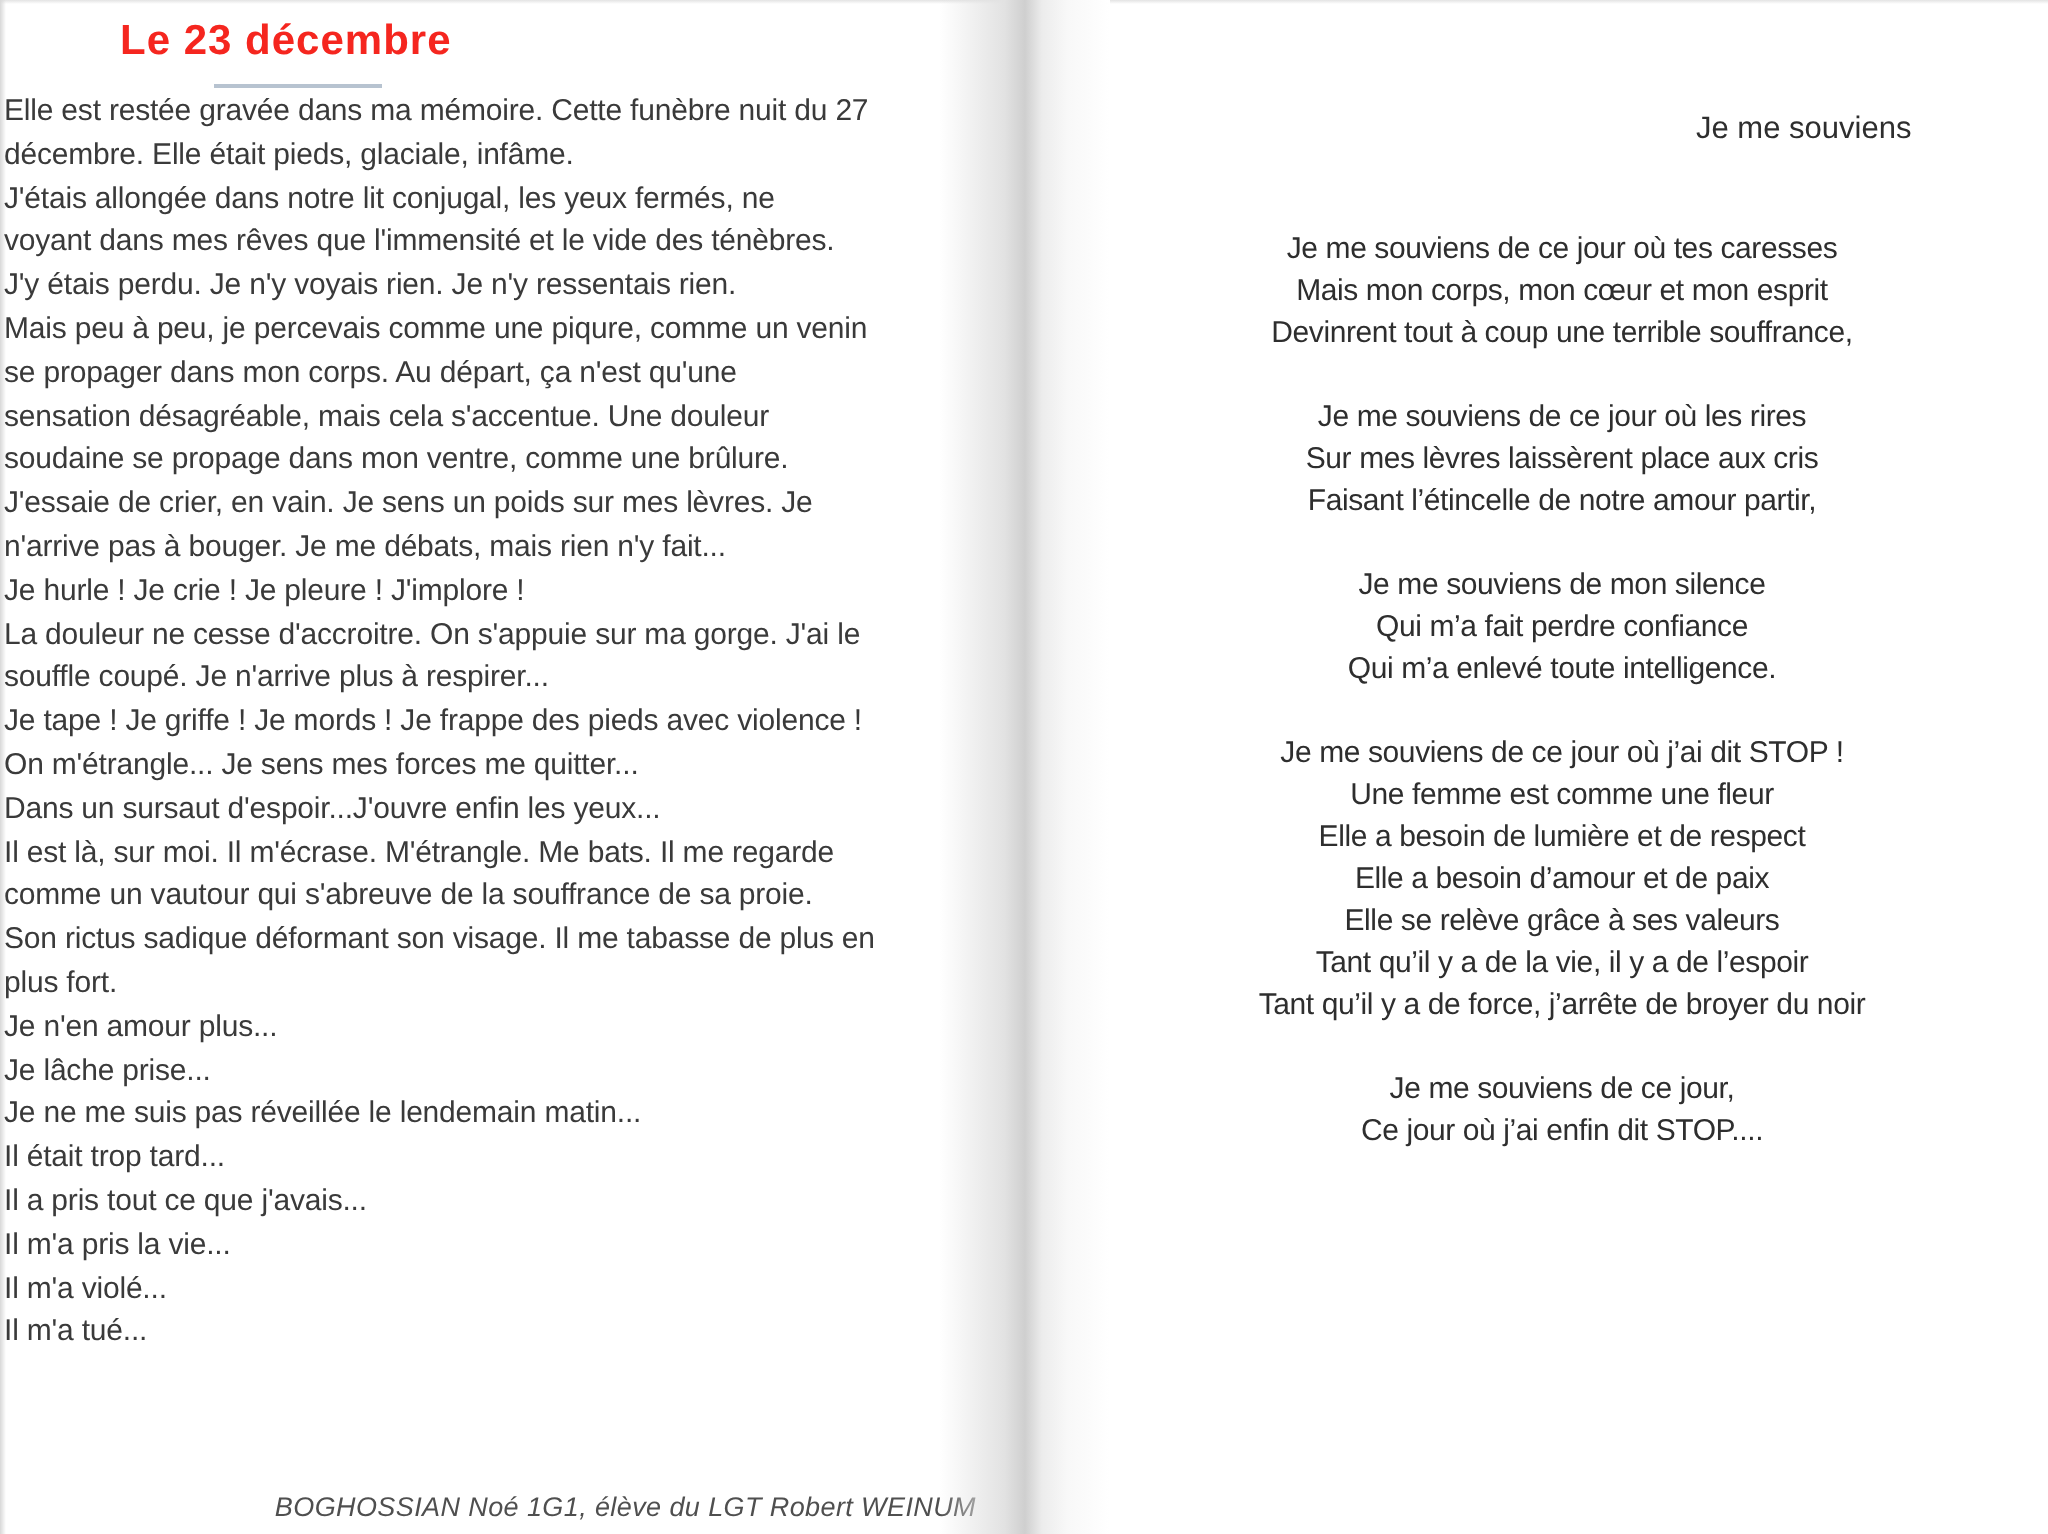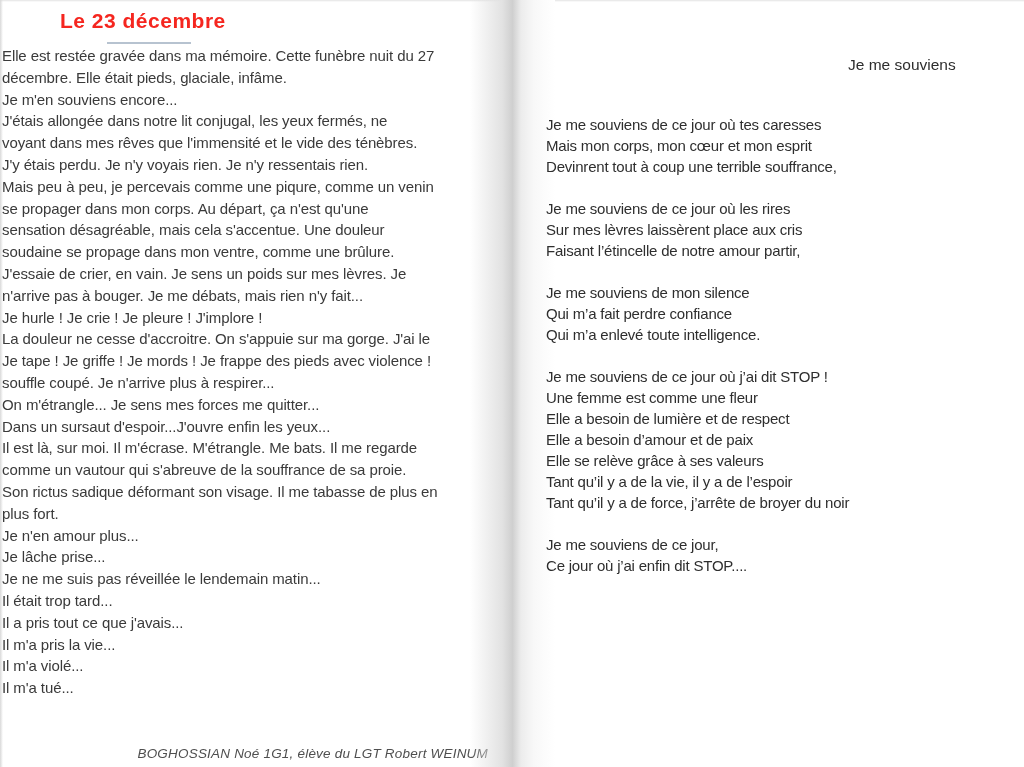--- a/index.html
+++ b/index.html
@@ -72,50 +72,49 @@
   .poem-title {
     position: absolute; left: 304px; top: 56px;
     font-size: 15.5px; color: var(--poem-text);
     white-space: nowrap;
   }
   .poem {
     position: absolute; left: 2px; top: 114px; width: 470px;
     font-size: 15px; line-height: 21px; letter-spacing: -0.2px;
     color: var(--poem-text);
   }
-  .stanza { margin-bottom: 21px; }
+  .stanza { margin-bottom: 21px; text-align: center; }
   .poem-line { white-space: nowrap; }
 </style>
 </head>
 <body>
 
 <div class="canvas">
   <div class="edge-top"></div>
   <div class="edge-left"></div>
 
   <div class="page-left">
     <h1 class="title">Le 23 décembre</h1>
     <div class="title-underline"></div>
     <div class="prose" id="prose">
         <div class="prose-line">Elle est restée gravée dans ma mémoire. Cette funèbre nuit du 27</div>
         <div class="prose-line">décembre. Elle était pieds, glaciale, infâme.</div>
-        <div class="prose-line">Je m'en souviens encore...</div>
         <div class="prose-line">J'étais allongée dans notre lit conjugal, les yeux fermés, ne</div>
         <div class="prose-line">voyant dans mes rêves que l'immensité et le vide des ténèbres.</div>
         <div class="prose-line">J'y étais perdu. Je n'y voyais rien. Je n'y ressentais rien.</div>
         <div class="prose-line">Mais peu à peu, je percevais comme une piqure, comme un venin</div>
         <div class="prose-line">se propager dans mon corps. Au départ, ça n'est qu'une</div>
         <div class="prose-line">sensation désagréable, mais cela s'accentue. Une douleur</div>
         <div class="prose-line">soudaine se propage dans mon ventre, comme une brûlure.</div>
         <div class="prose-line">J'essaie de crier, en vain. Je sens un poids sur mes lèvres. Je</div>
         <div class="prose-line">n'arrive pas à bouger. Je me débats, mais rien n'y fait...</div>
         <div class="prose-line">Je hurle ! Je crie ! Je pleure ! J'implore !</div>
         <div class="prose-line">La douleur ne cesse d'accroitre. On s'appuie sur ma gorge. J'ai le</div>
+        <div class="prose-line">souffle coupé. Je n'arrive plus à respirer...</div>
         <div class="prose-line">Je tape ! Je griffe ! Je mords ! Je frappe des pieds avec violence !</div>
-        <div class="prose-line">souffle coupé. Je n'arrive plus à respirer...</div>
         <div class="prose-line">On m'étrangle... Je sens mes forces me quitter...</div>
         <div class="prose-line">Dans un sursaut d'espoir...J'ouvre enfin les yeux...</div>
         <div class="prose-line">Il est là, sur moi. Il m'écrase. M'étrangle. Me bats. Il me regarde</div>
         <div class="prose-line">comme un vautour qui s'abreuve de la souffrance de sa proie.</div>
         <div class="prose-line">Son rictus sadique déformant son visage. Il me tabasse de plus en</div>
         <div class="prose-line">plus fort.</div>
         <div class="prose-line">Je n'en amour plus...</div>
         <div class="prose-line">Je lâche prise...</div>
         <div class="prose-line">Je ne me suis pas réveillée le lendemain matin...</div>
         <div class="prose-line">Il était trop tard...</div>

